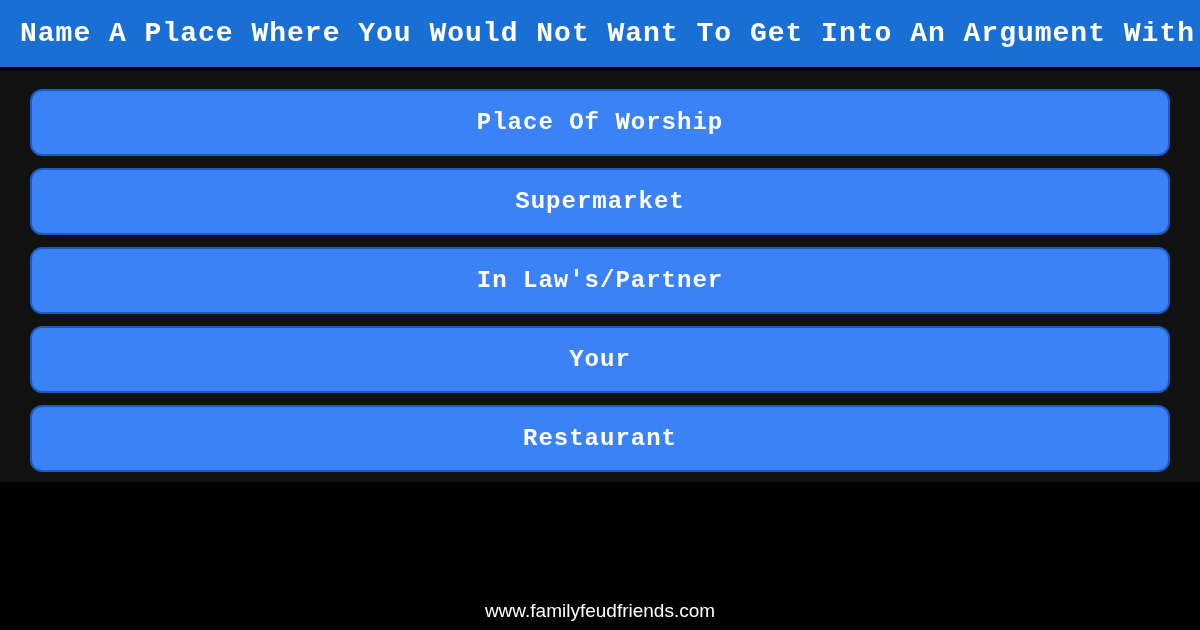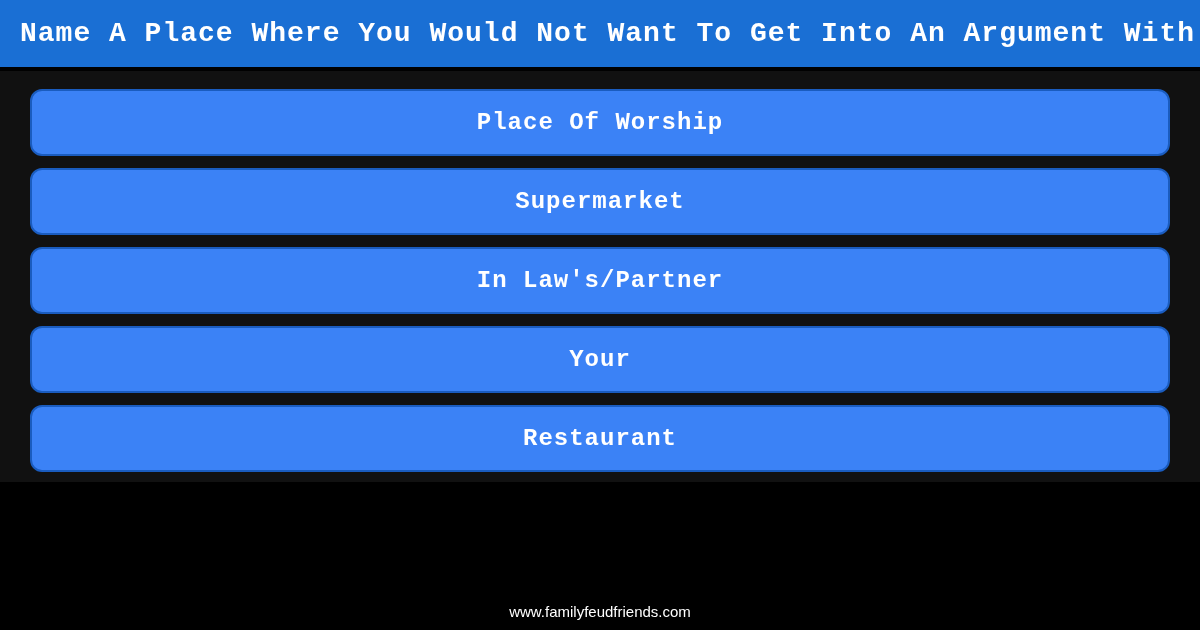--- a/index.html
+++ b/index.html
@@ -61,21 +61,21 @@
       background-color: #000;
       text-align: center;
       padding: 8px;
       position: absolute;
       bottom: 0;
       width: 100%;
     }
 
     .footer-text {
       color: #fff;
-      font-size: 15px;
+      font-size: 19px;
       font-family: Arial, sans-serif;
     }
   </style>
 </head>
 <body>
 
 <div class="header">
   <span class="header-text">Name A Place Where You Would Not Want To Get Into An Argument With Your Partner</span>
 </div>
 

